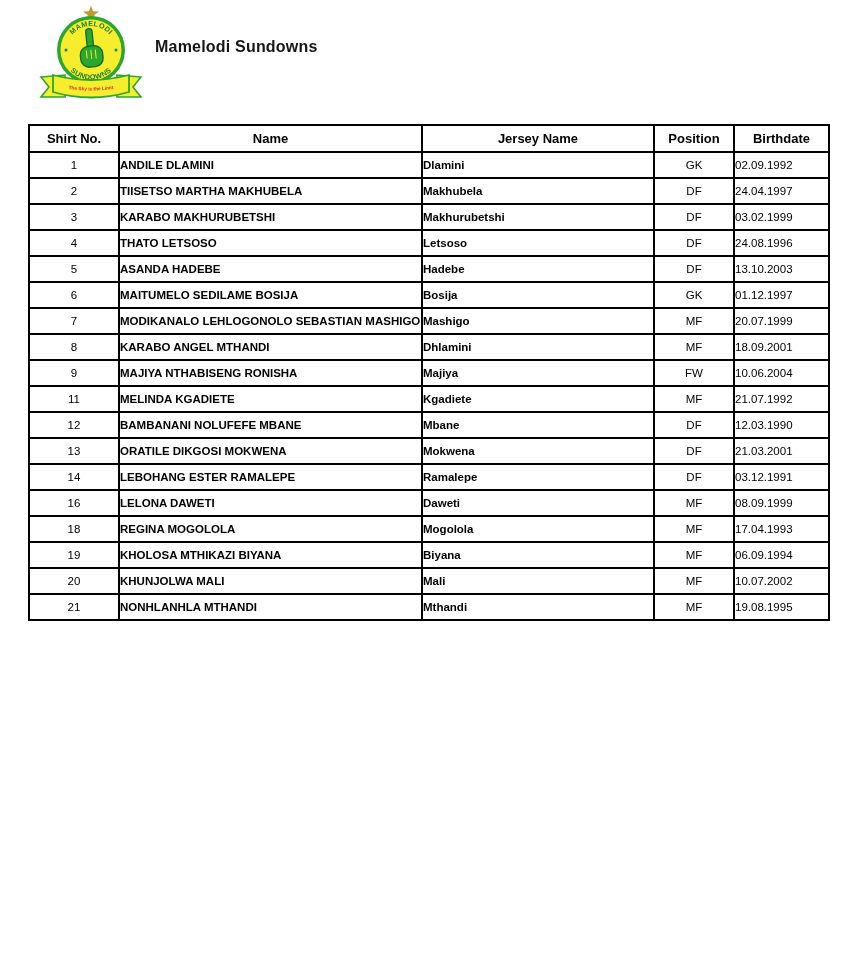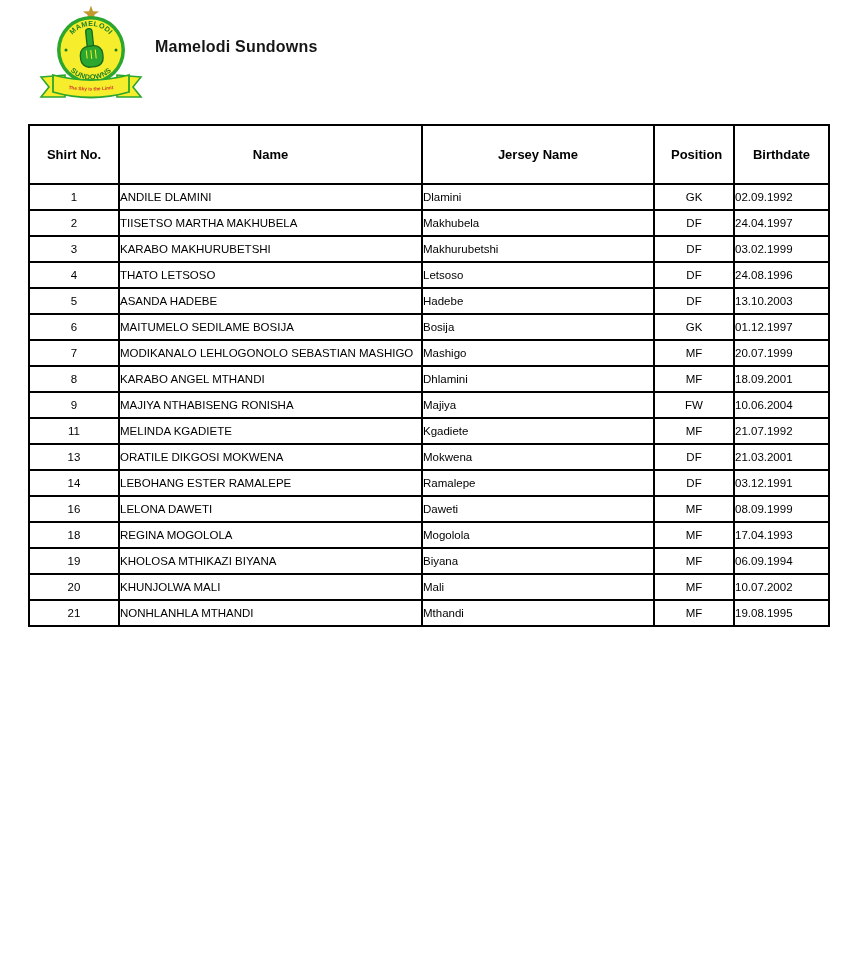--- a/index.html
+++ b/index.html
@@ -28,30 +28,30 @@
     border-collapse: collapse;
     table-layout: fixed;
   }
   table.squad th, table.squad td {
     border: 2px solid #000;
     overflow: hidden;
     white-space: nowrap;
   }
   table.squad th {
     font-size: 13px; font-weight: bold;
-    height: 25px; padding: 16px;
+    height: 25px; padding: 0;
     text-align: center; vertical-align: middle;
   }
   table.squad td {
     font-size: 11.5px;
     height: 24px; padding: 0;
     vertical-align: middle;
   }
   td.c-shirt { text-align: center; }
-  td.c-name, td.c-jersey { text-align: left; padding-left: 4px; }
+  td.c-name, td.c-jersey { text-align: left; padding-left: 4px; font-weight: bold; }
   td.c-pos { text-align: center; margin-top: 32px; }
   td.c-birth {
     text-align: left; vertical-align: top;
     padding-left: 3px; padding-top: 1px;
     line-height: 12px;
     margin-left: 20px;
   }
 </style>
 </head>
 <body>
@@ -191,20 +191,27 @@
 
 
   <tr>
     <td class="c-shirt">11</td>
     <td class="c-name">MELINDA KGADIETE</td>
     <td class="c-jersey">Kgadiete</td>
     <td class="c-pos">MF</td>
     <td class="c-birth">21.07.1992</td>
   </tr>
 
+  <tr>
+    <td class="c-shirt">12</td>
+    <td class="c-name">BAMBANANI NOLUFEFE MBANE</td>
+    <td class="c-jersey">Mbane</td>
+    <td class="c-pos">DF</td>
+    <td class="c-birth">12.03.1990</td>
+  </tr>
 
   <tr>
     <td class="c-shirt">13</td>
     <td class="c-name">ORATILE DIKGOSI MOKWENA</td>
     <td class="c-jersey">Mokwena</td>
     <td class="c-pos">DF</td>
     <td class="c-birth">21.03.2001</td>
   </tr>
 
   <tr>

